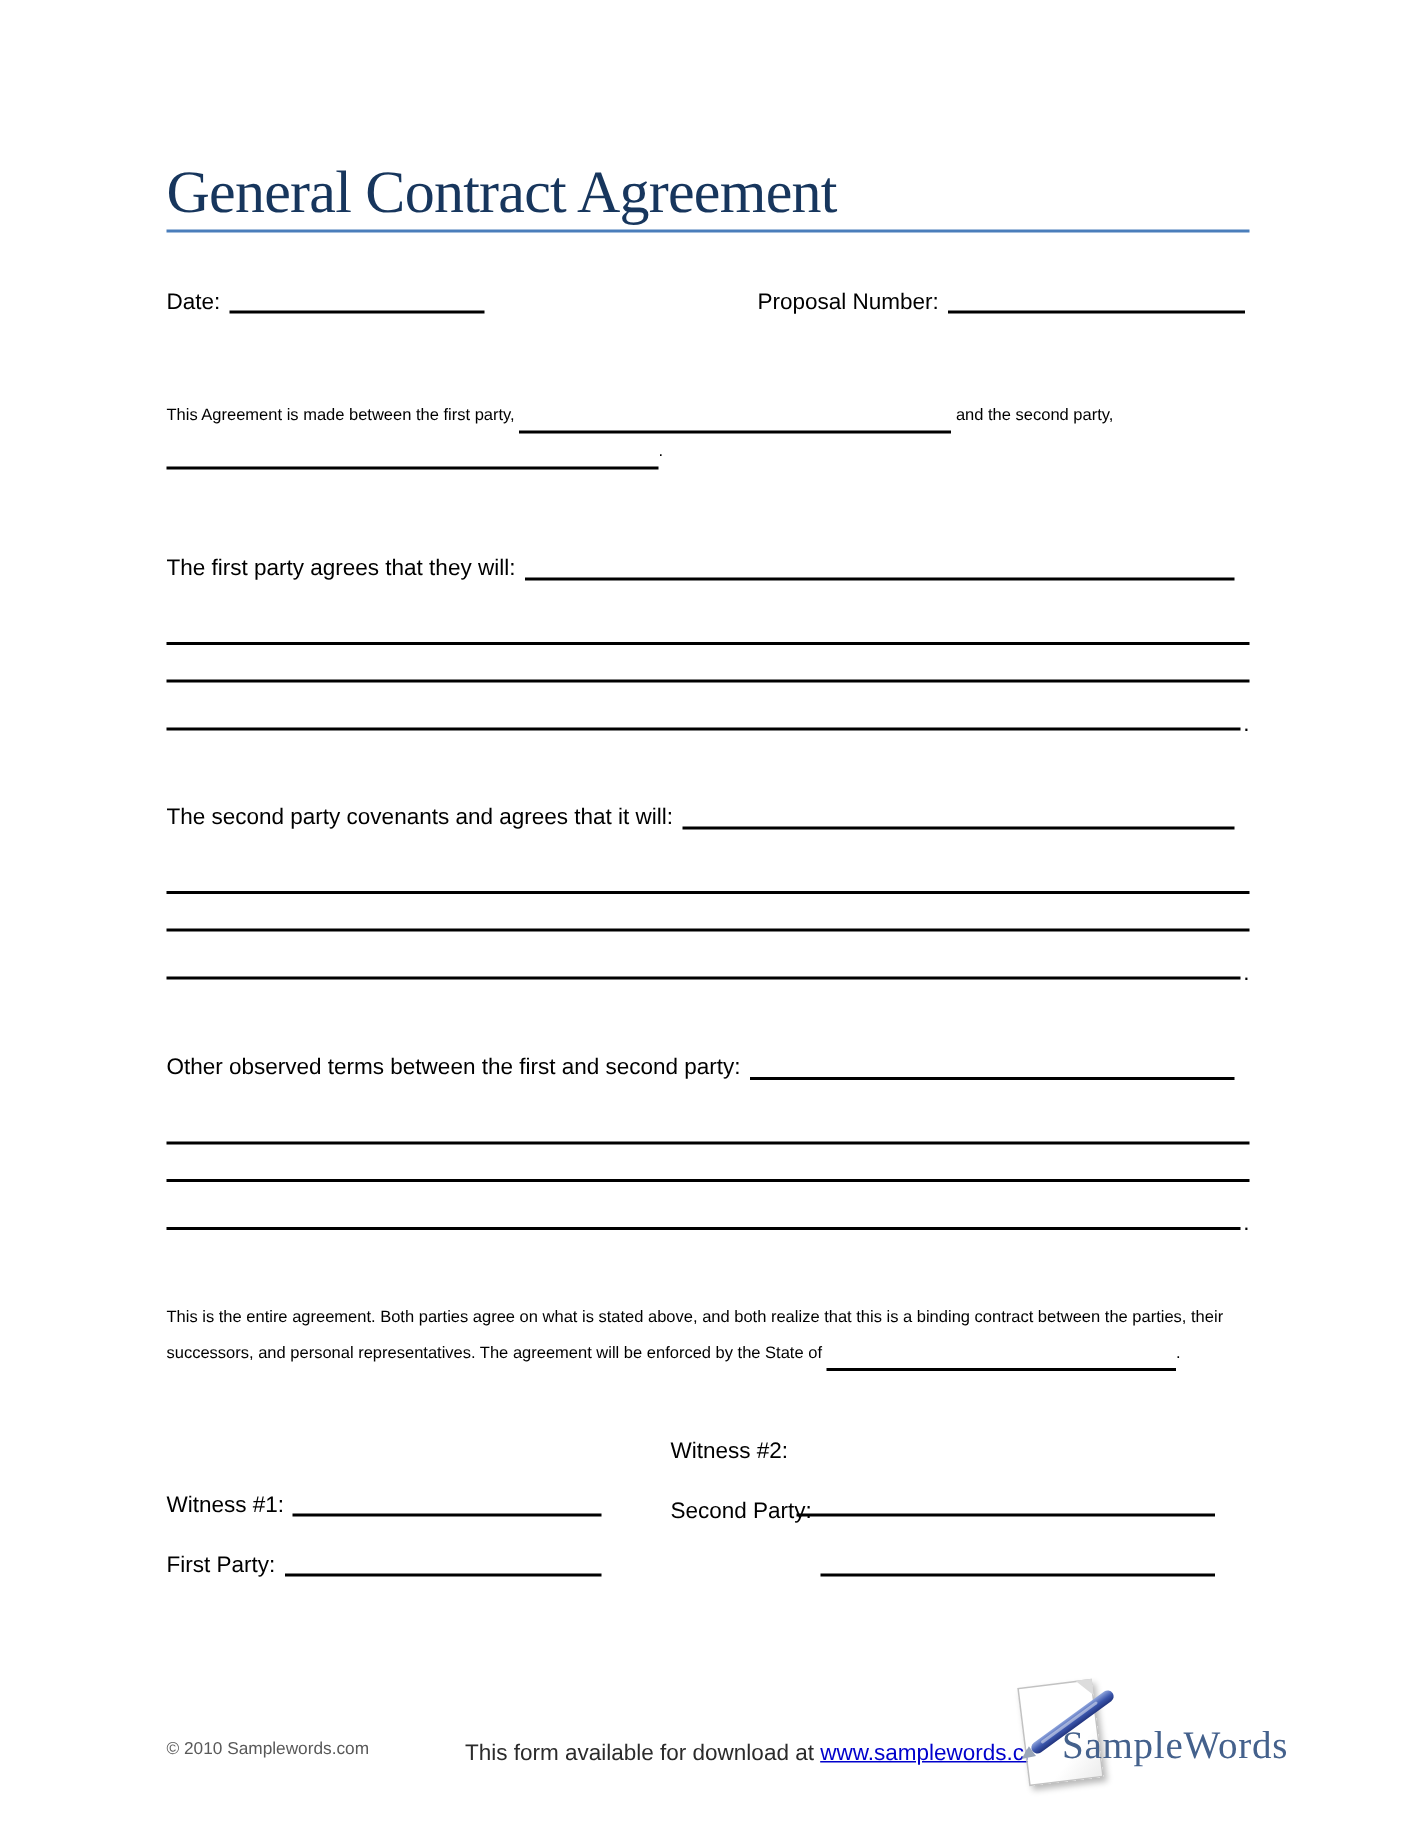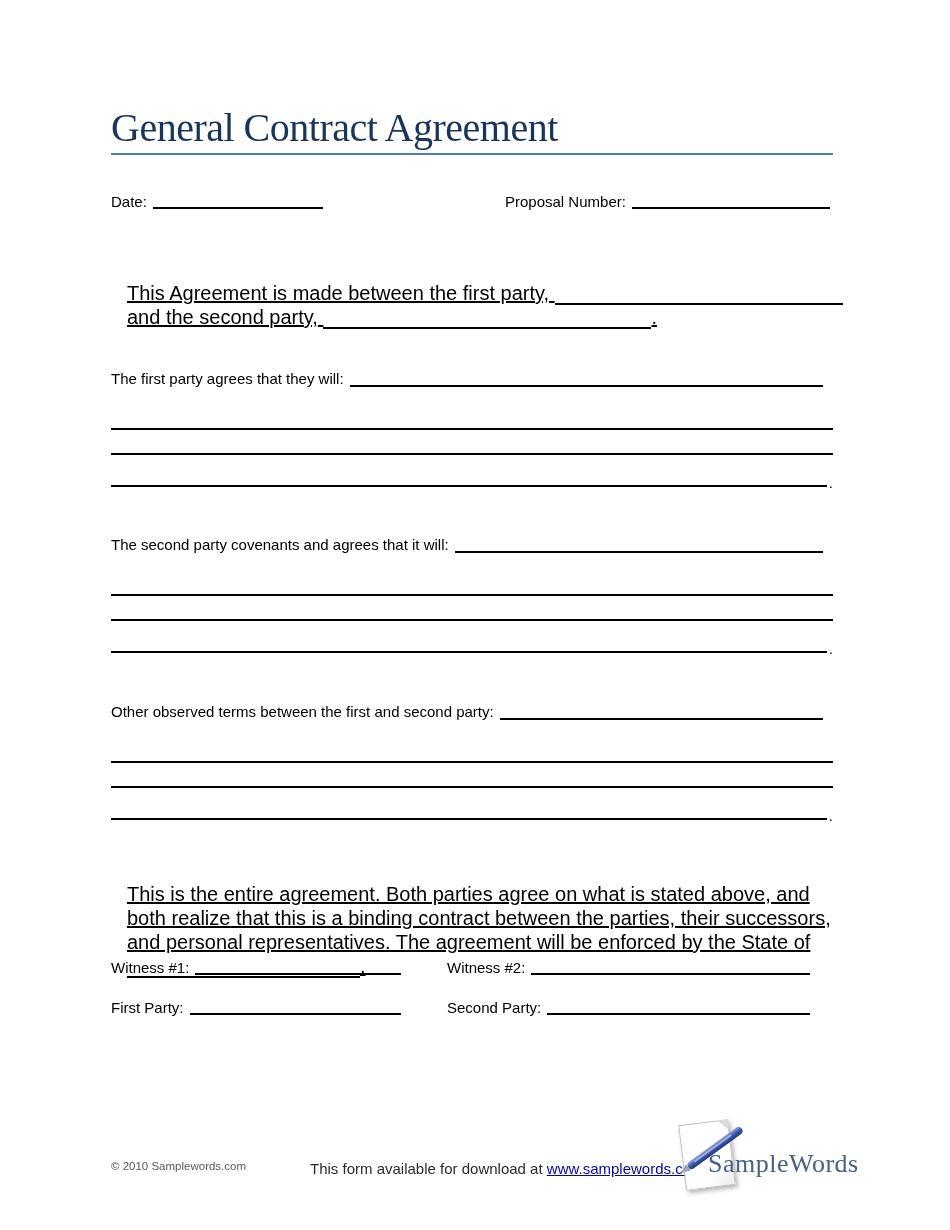--- a/index.html
+++ b/index.html
@@ -30,37 +30,37 @@
   }.w288{width:288px}.w328{width:328px}.w233{width:233px}
   .fill-blank{flex:1;border-bottom:2px solid #000;margin:0 10px 3px 6px;}
   
   .date-row{position:absolute;left:111px;right:120px;top:192px;display:flex;font-size:15px;line-height:20px;}
   .fld{display:flex;}
   .fld-date{width:212px;}
   .fld-gap{width:182px;}
   .fld-proposal{flex:1;}
   .fld .fill-blank{margin-right:0;}
   
-  .para{position:absolute;left:111px;width:722px;margin:16px;font-size:20px;line-height:24px;text-decoration:underline;}
+  .para{position:absolute;left:111px;width:722px;margin:0;font-size:11px;line-height:24px;}
   #intro{top:265px;}
   #closing{top:866px;}
   
   .section{position:absolute;left:111px;width:722px;font-size:15px;}
   #sec1{top:368px}#sec2{top:534px}#sec3{top:701px}
   .sec-label{display:flex;line-height:22px;}
   .sec-label .label-text{white-space:nowrap;}
   .wline{border-bottom:2px solid #000;margin-top:23px;}
   .wline-first{margin-top:38px;}
   .wline-last{display:flex;align-items:flex-end;margin-top:23px;border:none;}
   .wline-fill{flex:1;border-bottom:2px solid #000;}
   .eol-period{margin-left:2px;line-height:9px;font-size:15px;}
   
   .sig-row{position:absolute;left:111px;right:140px;display:flex;font-size:15px;line-height:20px;}
   #witness-row{top:958px}#party-row{top:998px}
-  .sig-left{width:290px;display:flex;margin-right:46px;}
+  .sig-left{width:290px;display:flex;margin-right:46px;margin-top:36px;}
   .sig-right{flex:1;display:flex;}
   .sig-row .fill-blank{margin-right:0;}
   
   .footer-copyright{position:absolute;left:111px;top:1160px;font-size:11.5px;color:#595959;}
   .footer-center{position:absolute;left:310px;top:1160px;font-size:15px;color:#2b2b2b;}
   .footer-link{color:#0000cc;text-decoration:underline;cursor:pointer;}
   
   .logo{position:absolute;left:680px;top:1116px;width:172px;height:84px;}
   .paper{
     position:absolute;left:2px;top:6px;width:48px;height:64px;

